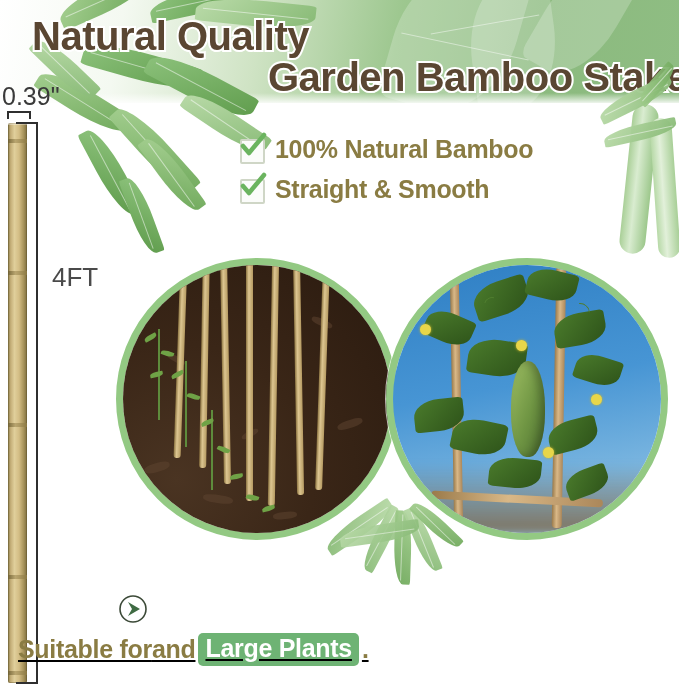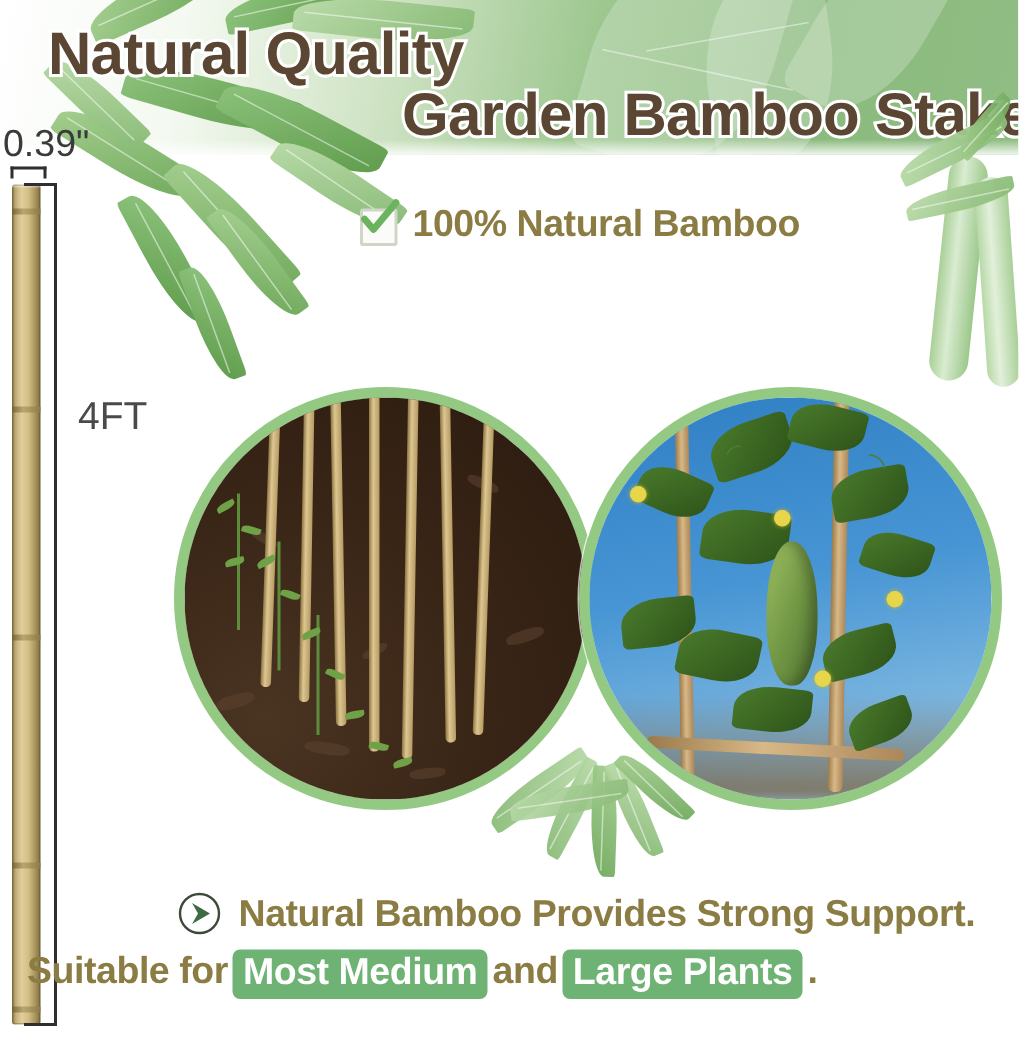--- a/index.html
+++ b/index.html
@@ -110,21 +110,21 @@
     background:linear-gradient(110deg,#9dbd62,#6f9543 55%,#4d7030);box-shadow:inset -5px 0 8px rgba(0,0,0,.25);}
   .vleaf{position:absolute;border-radius:52% 10% 52% 10%;background:linear-gradient(135deg,#4b7c2c,#2d5219);}
   .vflower{position:absolute;width:11px;height:11px;border-radius:50%;background:#e8d64a;box-shadow:0 0 3px #c9b62e;}
   .tendril{position:absolute;border:1.5px solid #4f7d2f;border-radius:50%;border-color:#4f7d2f transparent transparent transparent;}
 
   
   .footer{position:absolute;left:0;top:586px;width:679px;}
   .f-line1{position:absolute;left:118px;top:8px;display:flex;align-items:center;}
   .arrow-icon{width:30px;height:30px;flex:0 0 30px;margin-right:11px;}
   .f-text{font-size:25px;font-weight:bold;color:#8a7c43;white-space:nowrap;letter-spacing:-0.3px;}
-  .f-line2{position:absolute;left:18px;top:47px;display:flex;align-items:flex-start;}
+  .f-line2{position:absolute;left:18px;top:47px;display:flex;align-items:center;text-decoration:underline;}
   .hl{
     background:#6eb374;color:#ffffff;border-radius:5px;
     padding:1px 7px 3px 7px;margin:0 3px;display:inline-block;
     font-size:25px;font-weight:bold;letter-spacing:-0.3px;
   }
 </style>
 </head>
 <body>
 
 <div class="stage">
@@ -221,20 +221,28 @@
 
     <div class="bullet-row">
       <div class="cbox">
         <svg viewBox="0 0 28 28" aria-hidden="true">
           <path d="M4 14 L10 21 L25 3" fill="none" stroke="#6bb45f" stroke-width="4.5" stroke-linecap="round" stroke-linejoin="round"></path>
         </svg>
       </div>
       <div class="bullet-text">100% Natural Bamboo</div>
     </div>
 
+    <div class="bullet-row">
+      <div class="cbox">
+        <svg viewBox="0 0 28 28" aria-hidden="true">
+          <path d="M4 14 L10 21 L25 3" fill="none" stroke="#6bb45f" stroke-width="4.5" stroke-linecap="round" stroke-linejoin="round"></path>
+        </svg>
+      </div>
+      <div class="bullet-text">Straight &amp; Smooth</div>
+    </div>
 
 
   </div>
 
   <div class="photo-circle circle-left">
     <div class="ph-inner soil">
       <div class="soil-spec" style="left:8%;top:74%;width:26px;height:9px;transform:rotate(-16deg);"></div>
       <div class="soil-spec" style="left:30%;top:86%;width:30px;height:8px;transform:rotate(8deg);"></div>
       <div class="soil-spec" style="left:56%;top:92%;width:24px;height:7px;transform:rotate(-6deg);"></div>
       <div class="soil-spec" style="left:70%;top:20%;width:22px;height:7px;transform:rotate(24deg);"></div>
@@ -318,26 +326,24 @@
       </div>
   </div>
 
   <div class="footer">
 
     <div class="f-line1">
       <svg class="arrow-icon" viewBox="0 0 30 30" aria-hidden="true">
         <circle cx="15" cy="15" r="13" fill="none" stroke="#3c4a38" stroke-width="1.6"></circle>
         <path d="M10 8 L22 15 L10 22 L14 15 Z" fill="#3f6b43"></path>
       </svg>
-      <span class="f-text">Natural Bamboo Provides Strong Support.</span>
     </div>
 
     <div class="f-line2">
       <span class="f-text">Suitable for</span>
-      <span class="hl">Most Medium</span>
       <span class="f-text">and</span>
       <span class="hl">Large Plants</span>
       <span class="f-text">.</span>
     </div>
 
   </div>
 
 </div>
 
 </body></html>

